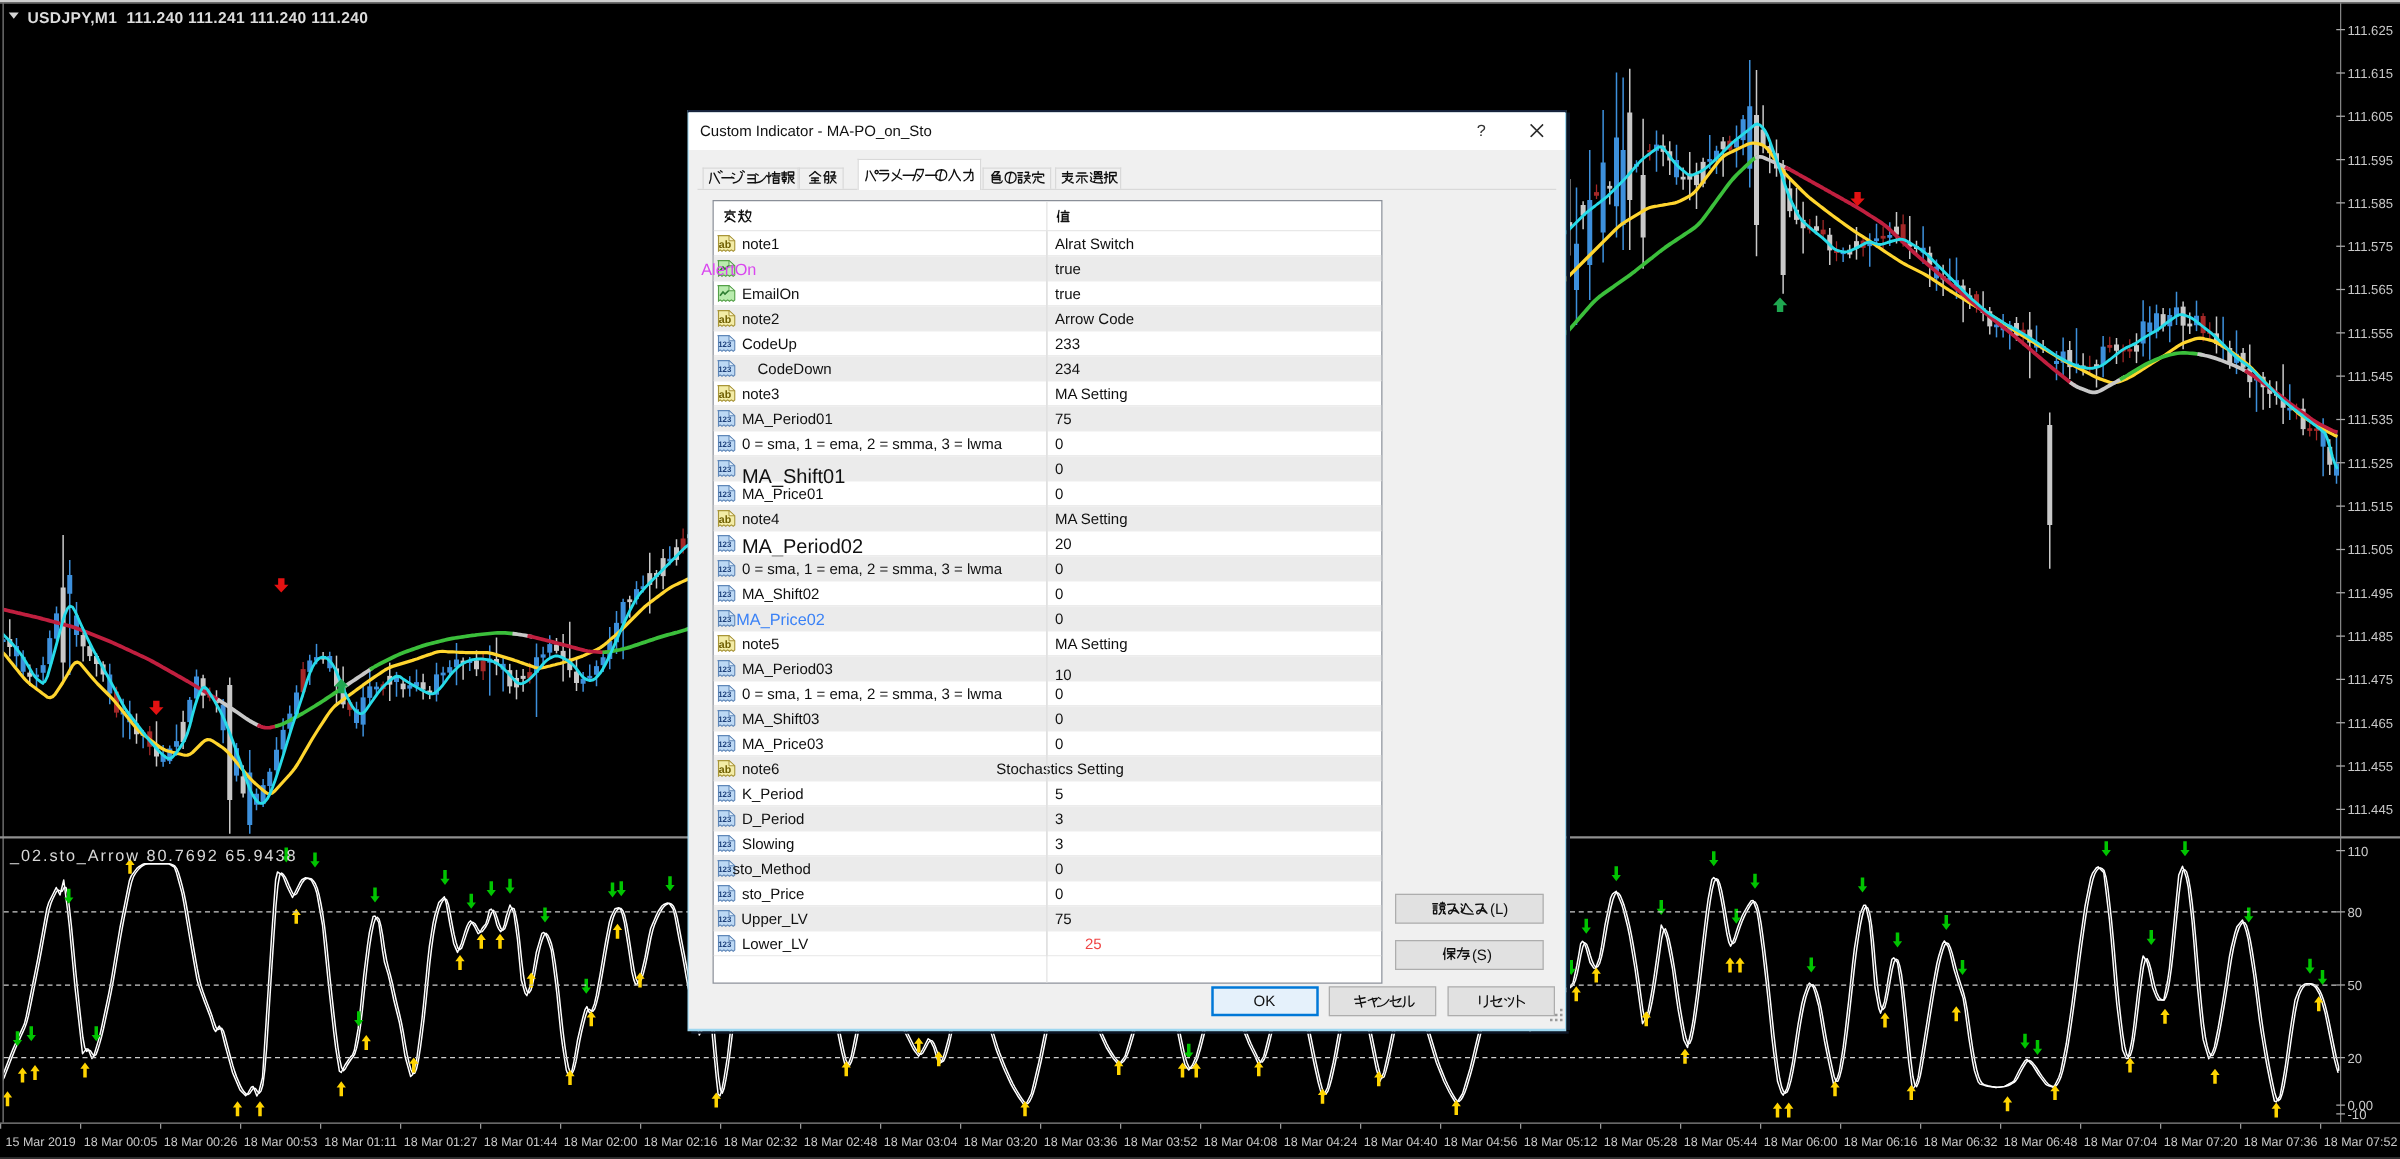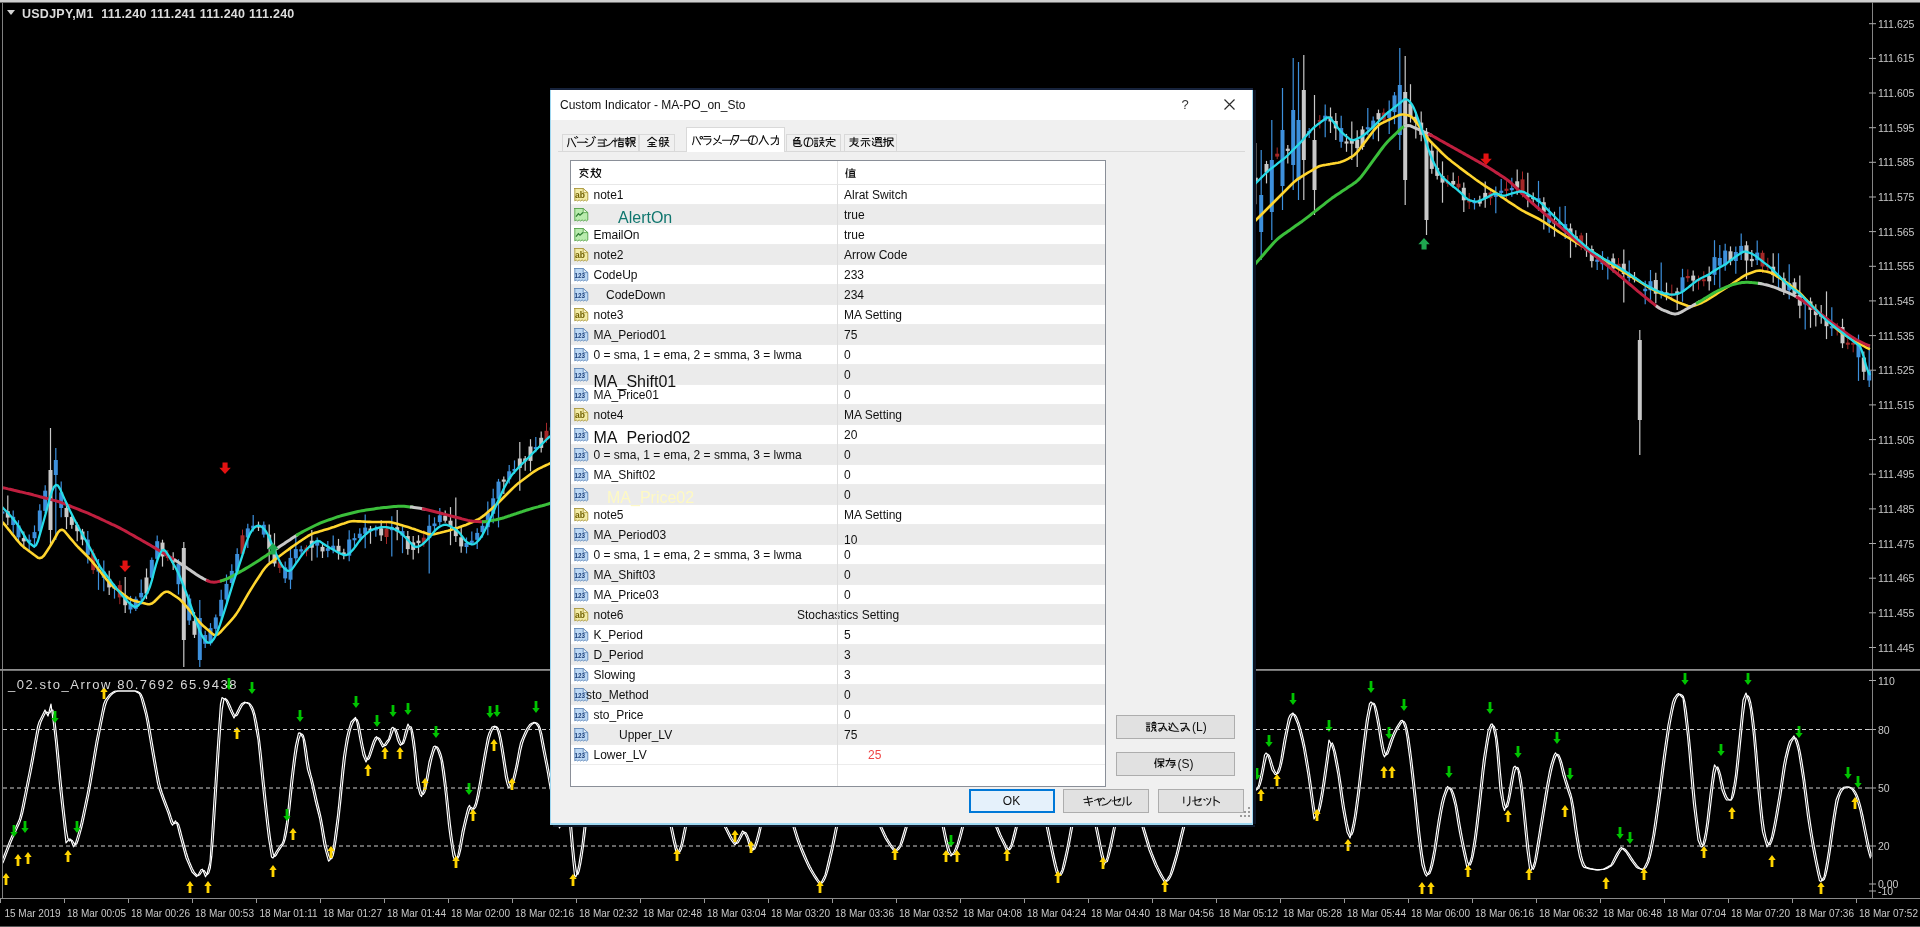--- a/index.html
+++ b/index.html
@@ -841,21 +841,21 @@
   </svg>
 <div style="position:absolute;left:593.5px;top:187.5px;width:240.0px;height:15.0px;font-size:12px;color:#101010;white-space:nowrap">note1</div>
 <div style="position:absolute;left:844.0px;top:187.5px;width:250.0px;height:15.0px;font-size:12px;color:#101010;white-space:nowrap">Alrat Switch</div>
 <div style="position:absolute;left:570.5px;top:204.5px;width:534.0px;height:20.0px;background:#ebebeb"></div>
 <div style="position:absolute;left:570.5px;top:224.0px;width:534.0px;height:0.8px;background:#ececec"></div>
 <svg style="position:absolute;left:572.5px;top:207.5px" width="16" height="14">
     <path d="M1,0.5 H10.2 L14.8,4.6 V12 l-1.2,1 -1.5,-1.1 -1.5,1.1 -1.5,-1.1 -1.5,1.1 -1.5,-1.1 -1.5,1.1 -1.5,-1.1 -1.3,1 V0.5 Z" fill="#b9ecae" stroke="#54a048" stroke-width="0.9"></path>
     <path d="M10.2,0.5 V4.6 H14.8 Z" fill="#e2f8dc" stroke="#54a048" stroke-width="0.8"></path>
     <path d="M3,8.6 L5.4,5.6 L7,7.2 L10,4.4" fill="none" stroke="#2e7d32" stroke-width="1.3"></path>
   </svg>
-<div style="position:absolute;left:618px;top:207.5px;width:240.0px;height:15.0px;font-size:16px;color:#0f766e;white-space:nowrap">AlertOn</div>
+<div style="position:absolute;left:561px;top:207.5px;width:240.0px;height:15.0px;font-size:13px;color:#d946ef;white-space:nowrap">AlertOn</div>
 <div style="position:absolute;left:844.0px;top:207.5px;width:250.0px;height:15.0px;font-size:12px;color:#101010;white-space:nowrap">true</div>
 <div style="position:absolute;left:570.5px;top:244.0px;width:534.0px;height:0.8px;background:#ececec"></div>
 <svg style="position:absolute;left:572.5px;top:227.5px" width="16" height="14">
     <path d="M1,0.5 H10.2 L14.8,4.6 V12 l-1.2,1 -1.5,-1.1 -1.5,1.1 -1.5,-1.1 -1.5,1.1 -1.5,-1.1 -1.5,1.1 -1.5,-1.1 -1.3,1 V0.5 Z" fill="#b9ecae" stroke="#54a048" stroke-width="0.9"></path>
     <path d="M10.2,0.5 V4.6 H14.8 Z" fill="#e2f8dc" stroke="#54a048" stroke-width="0.8"></path>
     <path d="M3,8.6 L5.4,5.6 L7,7.2 L10,4.4" fill="none" stroke="#2e7d32" stroke-width="1.3"></path>
   </svg>
 <div style="position:absolute;left:593.5px;top:227.5px;width:240.0px;height:15.0px;font-size:12px;color:#101010;white-space:nowrap">EmailOn</div>
 <div style="position:absolute;left:844.0px;top:227.5px;width:250.0px;height:15.0px;font-size:12px;color:#101010;white-space:nowrap">true</div>
 <div style="position:absolute;left:570.5px;top:244.5px;width:534.0px;height:20.0px;background:#ebebeb"></div>
@@ -960,21 +960,21 @@
   </svg>
 <div style="position:absolute;left:593.5px;top:467.5px;width:240.0px;height:15.0px;font-size:12px;color:#101010;white-space:nowrap">MA_Shift02</div>
 <div style="position:absolute;left:844.0px;top:467.5px;width:250.0px;height:15.0px;font-size:12px;color:#101010;white-space:nowrap">0</div>
 <div style="position:absolute;left:570.5px;top:484.5px;width:534.0px;height:20.0px;background:#ebebeb"></div>
 <div style="position:absolute;left:570.5px;top:504.0px;width:534.0px;height:0.8px;background:#ececec"></div>
 <svg style="position:absolute;left:572.5px;top:487.5px" width="16" height="14">
     <path d="M1,0.5 H10.2 L14.8,4.6 V12 l-1.2,1 -1.5,-1.1 -1.5,1.1 -1.5,-1.1 -1.5,1.1 -1.5,-1.1 -1.5,1.1 -1.5,-1.1 -1.3,1 V0.5 Z" fill="#bcd8f4" stroke="#5f87b8" stroke-width="0.9"></path>
     <path d="M10.2,0.5 V4.6 H14.8 Z" fill="#e4f0fb" stroke="#5f87b8" stroke-width="0.8"></path>
     <text x="1.6" y="9.8" font-size="6.3" font-weight="bold" fill="#1c3f7a" font-family="Liberation Sans">123</text>
   </svg>
-<div style="position:absolute;left:607px;top:487.5px;width:240.0px;height:15.0px;font-size:16px;color:#fef9c3;white-space:nowrap">MA_Price02</div>
+<div style="position:absolute;left:589px;top:487.5px;width:240.0px;height:15.0px;font-size:13px;color:#3b82f6;white-space:nowrap">MA_Price02</div>
 <div style="position:absolute;left:844.0px;top:487.5px;width:250.0px;height:15.0px;font-size:12px;color:#101010;white-space:nowrap">0</div>
 <div style="position:absolute;left:570.5px;top:524.0px;width:534.0px;height:0.8px;background:#ececec"></div>
 <svg style="position:absolute;left:572.5px;top:507.5px" width="16" height="14">
     <path d="M1,0.5 H10.2 L14.8,4.6 V12 l-1.2,1 -1.5,-1.1 -1.5,1.1 -1.5,-1.1 -1.5,1.1 -1.5,-1.1 -1.5,1.1 -1.5,-1.1 -1.3,1 V0.5 Z" fill="#f3eca6" stroke="#a89538" stroke-width="0.9"></path>
     <path d="M10.2,0.5 V4.6 H14.8 Z" fill="#fbf7d0" stroke="#a89538" stroke-width="0.8"></path>
     <text x="2" y="10" font-size="8.5" font-weight="bold" fill="#6e5e00" font-family="Liberation Sans">ab</text>
   </svg>
 <div style="position:absolute;left:593.5px;top:507.5px;width:240.0px;height:15.0px;font-size:12px;color:#101010;white-space:nowrap">note5</div>
 <div style="position:absolute;left:844.0px;top:507.5px;width:250.0px;height:15.0px;font-size:12px;color:#101010;white-space:nowrap">MA Setting</div>
 <div style="position:absolute;left:570.5px;top:524.5px;width:534.0px;height:20.0px;background:#ebebeb"></div>
@@ -1062,21 +1062,21 @@
   </svg>
 <div style="position:absolute;left:593.5px;top:707.5px;width:240.0px;height:15.0px;font-size:12px;color:#101010;white-space:nowrap">sto_Price</div>
 <div style="position:absolute;left:844.0px;top:707.5px;width:250.0px;height:15.0px;font-size:12px;color:#101010;white-space:nowrap">0</div>
 <div style="position:absolute;left:570.5px;top:724.5px;width:534.0px;height:20.0px;background:#ebebeb"></div>
 <div style="position:absolute;left:570.5px;top:744.0px;width:534.0px;height:0.8px;background:#ececec"></div>
 <svg style="position:absolute;left:572.5px;top:727.5px" width="16" height="14">
     <path d="M1,0.5 H10.2 L14.8,4.6 V12 l-1.2,1 -1.5,-1.1 -1.5,1.1 -1.5,-1.1 -1.5,1.1 -1.5,-1.1 -1.5,1.1 -1.5,-1.1 -1.3,1 V0.5 Z" fill="#bcd8f4" stroke="#5f87b8" stroke-width="0.9"></path>
     <path d="M10.2,0.5 V4.6 H14.8 Z" fill="#e4f0fb" stroke="#5f87b8" stroke-width="0.8"></path>
     <text x="1.6" y="9.8" font-size="6.3" font-weight="bold" fill="#1c3f7a" font-family="Liberation Sans">123</text>
   </svg>
-<div style="position:absolute;left:619px;top:727.5px;width:240.0px;height:15.0px;font-size:12px;color:#101010;white-space:nowrap">Upper_LV</div>
+<div style="position:absolute;left:593px;top:727.5px;width:240.0px;height:15.0px;font-size:12px;color:#101010;white-space:nowrap">Upper_LV</div>
 <div style="position:absolute;left:844.0px;top:727.5px;width:250.0px;height:15.0px;font-size:12px;color:#101010;white-space:nowrap">75</div>
 <div style="position:absolute;left:570.5px;top:764.0px;width:534.0px;height:0.8px;background:#ececec"></div>
 <svg style="position:absolute;left:572.5px;top:747.5px" width="16" height="14">
     <path d="M1,0.5 H10.2 L14.8,4.6 V12 l-1.2,1 -1.5,-1.1 -1.5,1.1 -1.5,-1.1 -1.5,1.1 -1.5,-1.1 -1.5,1.1 -1.5,-1.1 -1.3,1 V0.5 Z" fill="#bcd8f4" stroke="#5f87b8" stroke-width="0.9"></path>
     <path d="M10.2,0.5 V4.6 H14.8 Z" fill="#e4f0fb" stroke="#5f87b8" stroke-width="0.8"></path>
     <text x="1.6" y="9.8" font-size="6.3" font-weight="bold" fill="#1c3f7a" font-family="Liberation Sans">123</text>
   </svg>
 <div style="position:absolute;left:593.5px;top:747.5px;width:240.0px;height:15.0px;font-size:12px;color:#101010;white-space:nowrap">Lower_LV</div>
 <div style="position:absolute;left:868px;top:747.5px;width:250.0px;height:15.0px;font-size:12px;color:#ef4444;white-space:nowrap">25</div>
 <div style="position:absolute;left:837.0px;top:185.0px;width:1.0px;height:580.0px;background:#dedede"></div>

